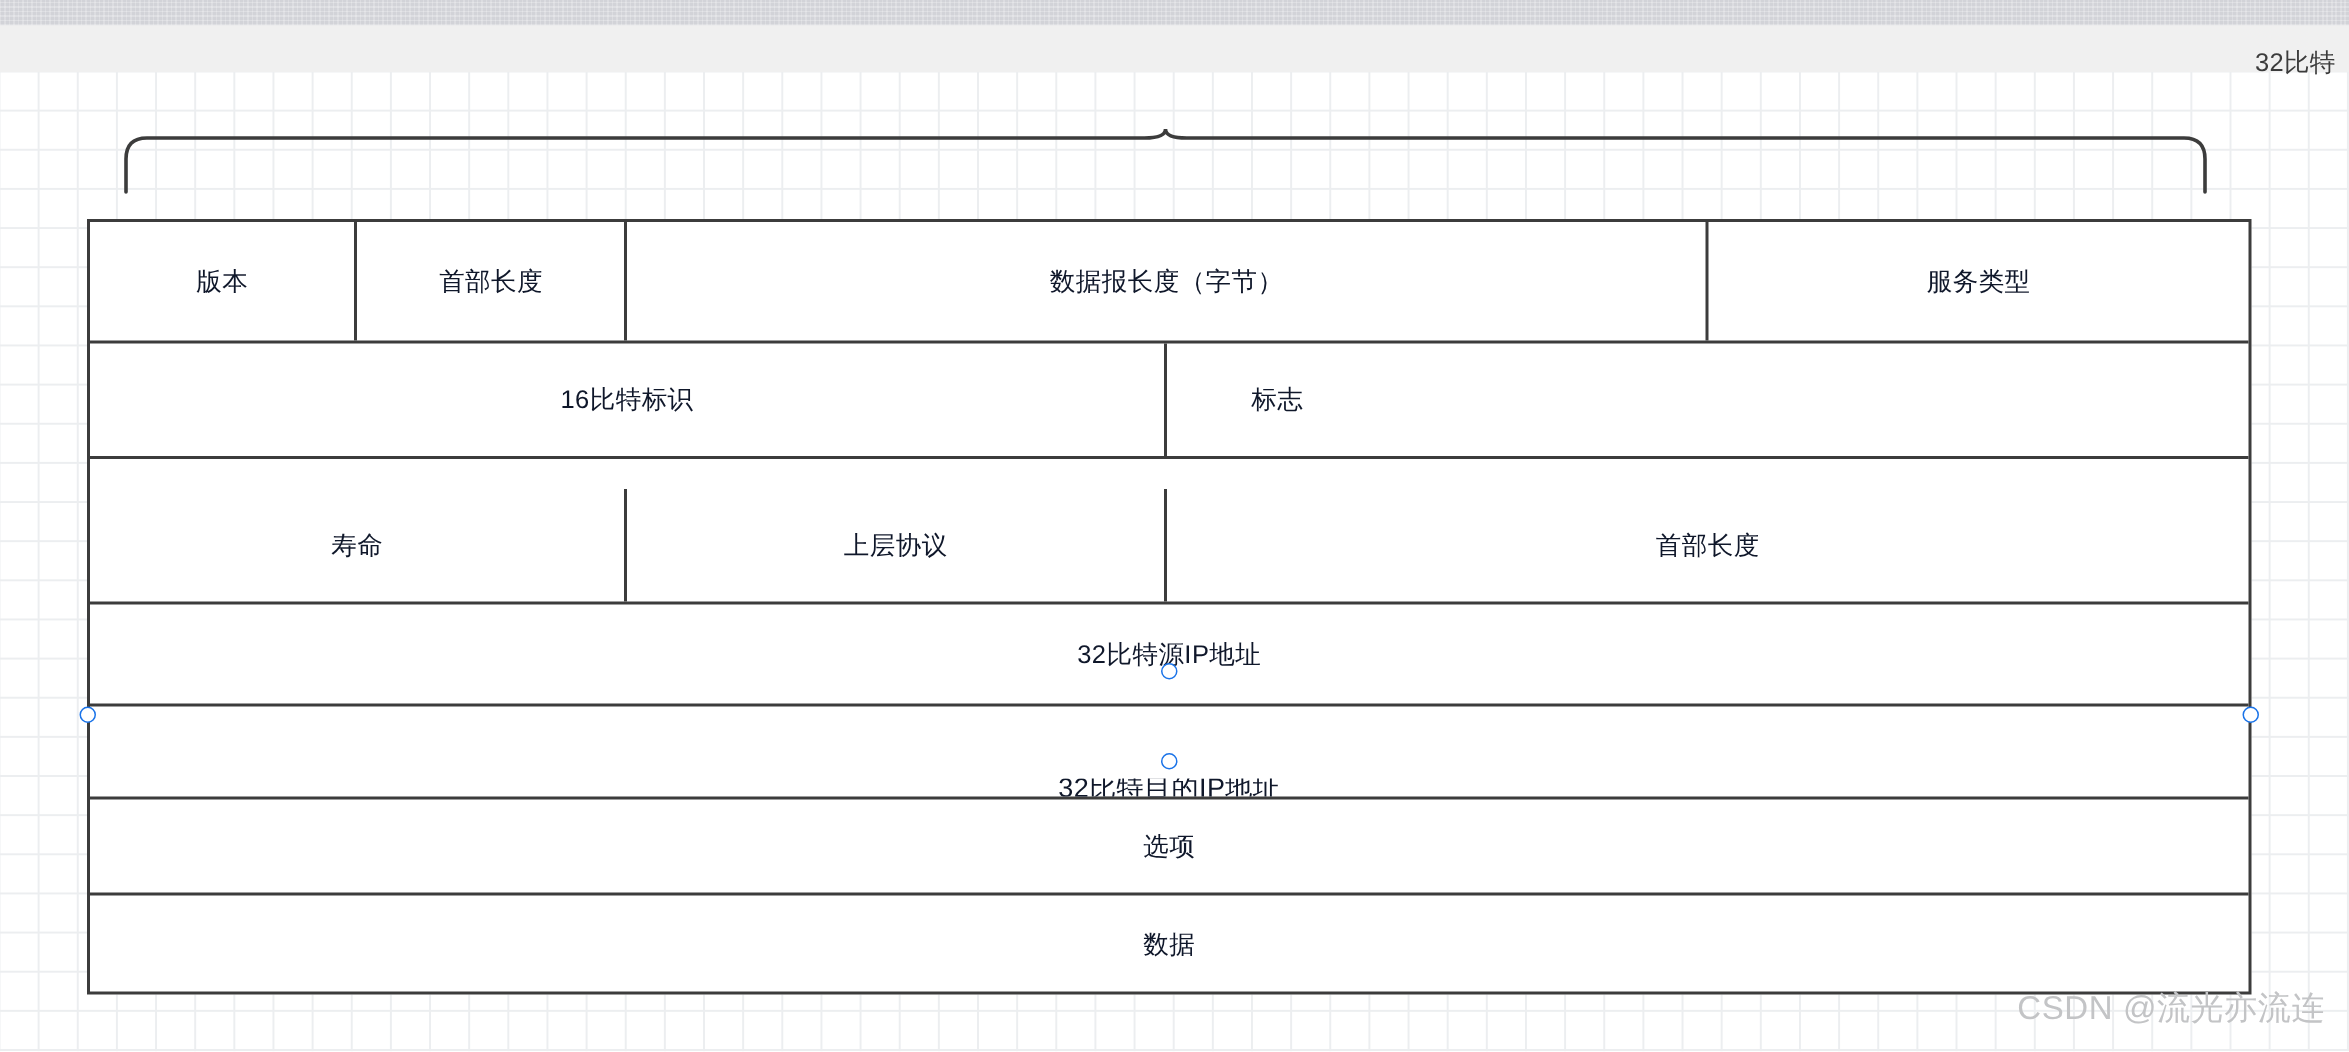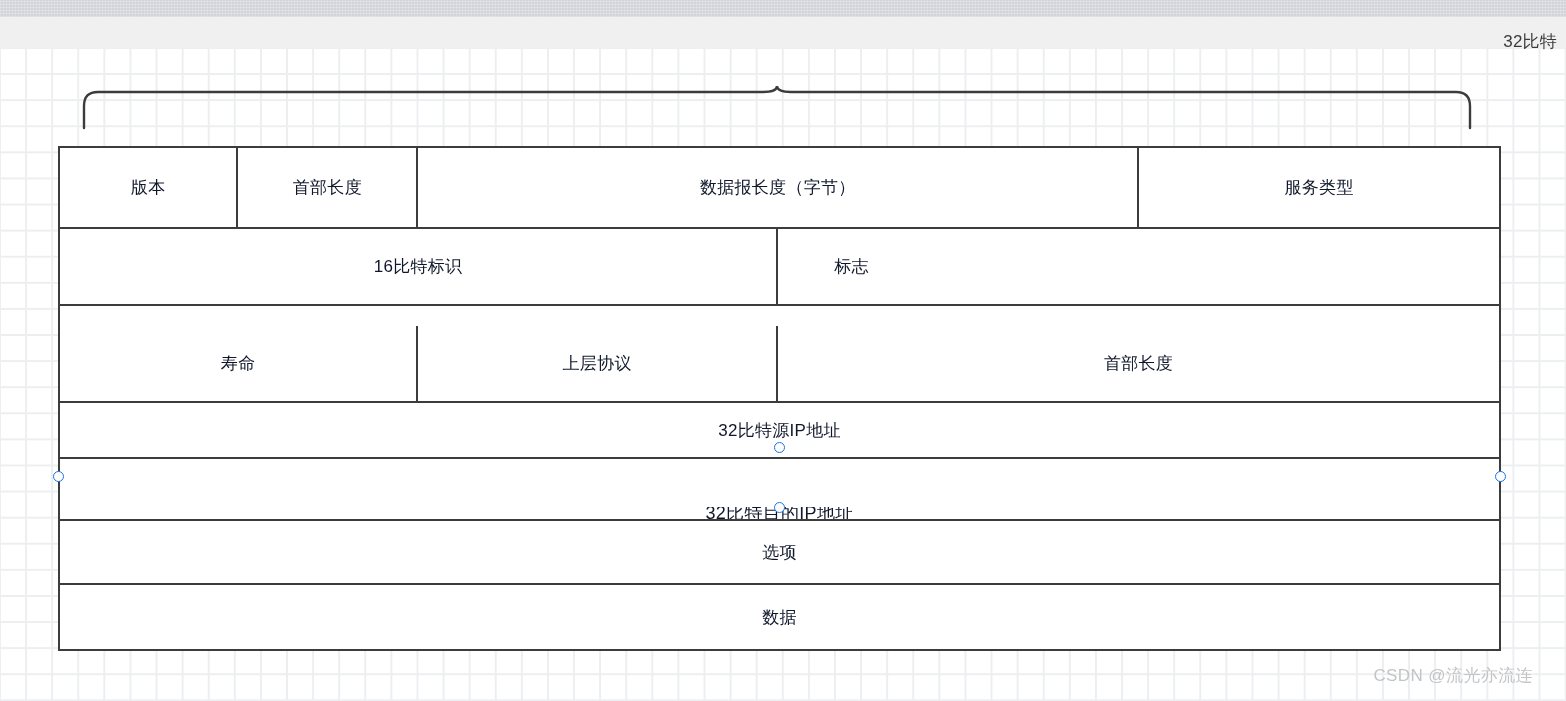--- a/index.html
+++ b/index.html
@@ -96,21 +96,21 @@
     letter-spacing: .3px;
     white-space: nowrap;
     overflow: hidden;
   }
   .pcell:last-child { border-right: none; }
 
   
   .h-r1 { height: 81px; }
   .h-r2 { height: 77px; }
   .h-r3 { height: 77px; margin-top: 20px; }
-  .h-r4 { height: 56px; }
+  .h-r4 { height: 68px; }
   .h-r5 { height: 62px; }
   .h-r6 { height: 64px; }
   .h-r7 { height: 64px; font-family: Liberation Mono, monospace; }
 
   
   .prow.selected .pcell { font-size: 18px; margin-top: 48px; }
 
   
   .handle {
     position: absolute;
@@ -118,23 +118,23 @@
     border-radius: 50%;
     background: #ffffff;
     border: 1.8px solid #1a73e8;
     box-sizing: border-box;
     z-index: 6;
   }
 
   
   .watermark {
     position: absolute;
-    right: 33px;
+    right: 16px;
     bottom: 14px;
-    font-size: 17px;
+    font-size: 22px;
     color: #c3c4c6;
     white-space: nowrap;
     letter-spacing: .4px;
   }
 </style>
 </head>
 <body>
 
 <div id="canvas">
 

